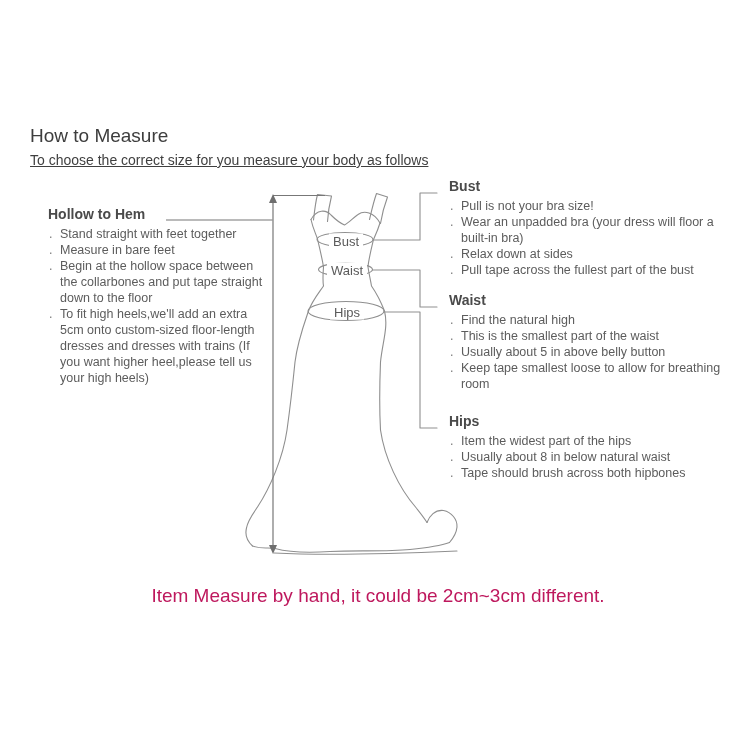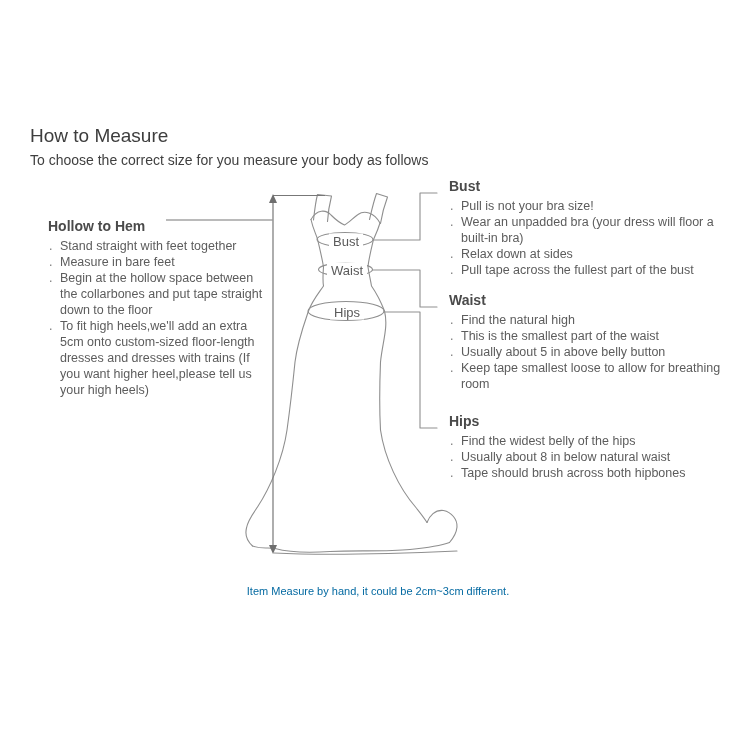--- a/index.html
+++ b/index.html
@@ -6,21 +6,21 @@
   .canvas{
     position:relative;width:756px;height:756px;background:#ffffff;
     font-family:"Liberation Sans",sans-serif;overflow:hidden;
   }
   .page-title{
     position:absolute;left:30px;top:124px;
     font-size:19px;line-height:24px;color:#3d3d3d;font-weight:400;
   }
   .page-subtitle{
     position:absolute;left:30px;top:151px;
-    font-size:14px;line-height:18px;color:#3f3f3f;
+    font-size:14px;line-height:18px;color:#3f3f3f;text-decoration:underline;
   }
   .dress-svg{position:absolute;left:0;top:0;}
   .dress-label{
     position:absolute;transform:translate(-50%,-50%);
     background:#ffffff;padding:0 4px;
     font-size:13px;color:#5a5a5a;white-space:nowrap;
   }
   .section{position:absolute;}
   .sec-heading{
     font-size:14px;line-height:16px;font-weight:700;color:#4a4a4a;
@@ -28,27 +28,27 @@
   }
   .bullet-row{
     display:flex;align-items:flex-start;
     font-size:12.5px;line-height:16px;color:#5c5c5c;
   }
   .bullet{
     flex:none;width:11px;text-align:left;padding-left:2px;
     color:#7a7a7a;font-size:12.5px;line-height:16px;
   }
   .bullet-text{flex:1;}
-  .sec-hollow{left:47px;top:206px;width:219px;margin-top:12px;}
+  .sec-hollow{left:47px;top:206px;width:219px;}
   .sec-bust{left:448px;top:178px;width:294px;}
   .sec-waist{left:448px;top:292px;width:294px;}
   .sec-hips{left:448px;top:413px;width:300px;}
   .footnote{
     position:absolute;left:0;right:0;top:585px;text-align:center;
-    font-size:11px;color:#0369a1;
+    font-size:19px;color:#be185d;
   }
 </style>
 </head>
 <body>
 
 <div class="canvas">
 
   <div class="page-title">How to Measure</div>
   <div class="page-subtitle">To choose the correct size for you measure your body as follows</div>
 
@@ -159,21 +159,21 @@
           <span class="bullet-text">Keep tape smallest loose to allow for breathing room</span>
         </div>
       </div>
   </div>
 
   <div class="section sec-hips">
     <div class="sec-heading">Hips</div>
     <div>
         <div class="bullet-row">
           <span class="bullet">.</span>
-          <span class="bullet-text">Find the widest belly of the hips</span>
+          <span class="bullet-text">Item the widest part of the hips</span>
         </div>
         <div class="bullet-row">
           <span class="bullet">.</span>
           <span class="bullet-text">Usually about 8 in below natural waist</span>
         </div>
         <div class="bullet-row">
           <span class="bullet">.</span>
           <span class="bullet-text">Tape should brush across both hipbones</span>
         </div>
       </div>

